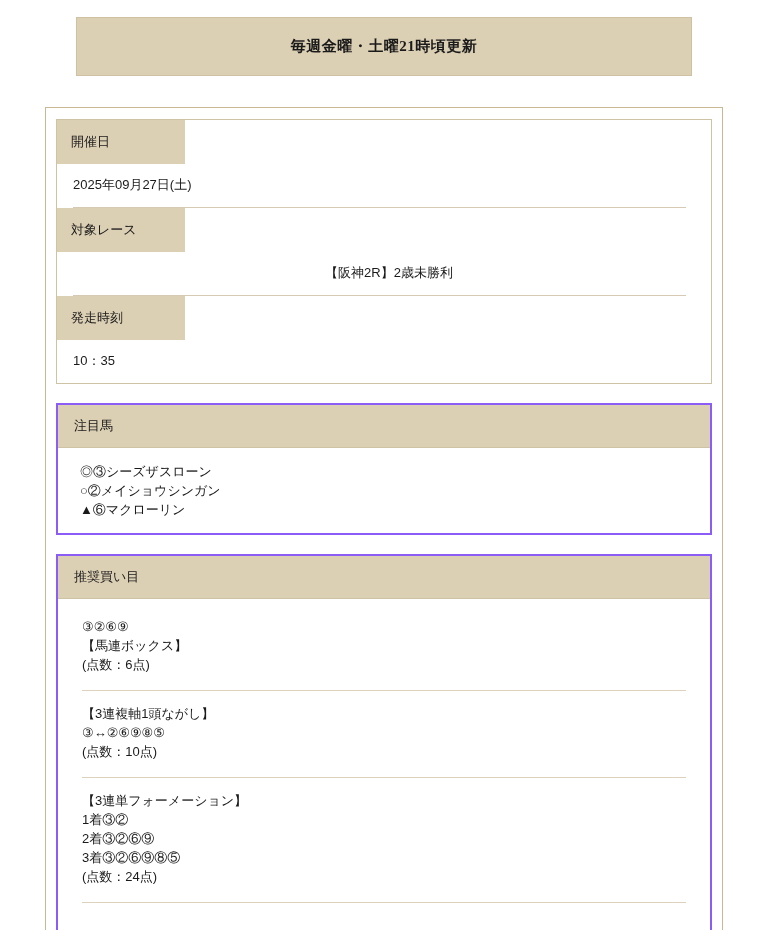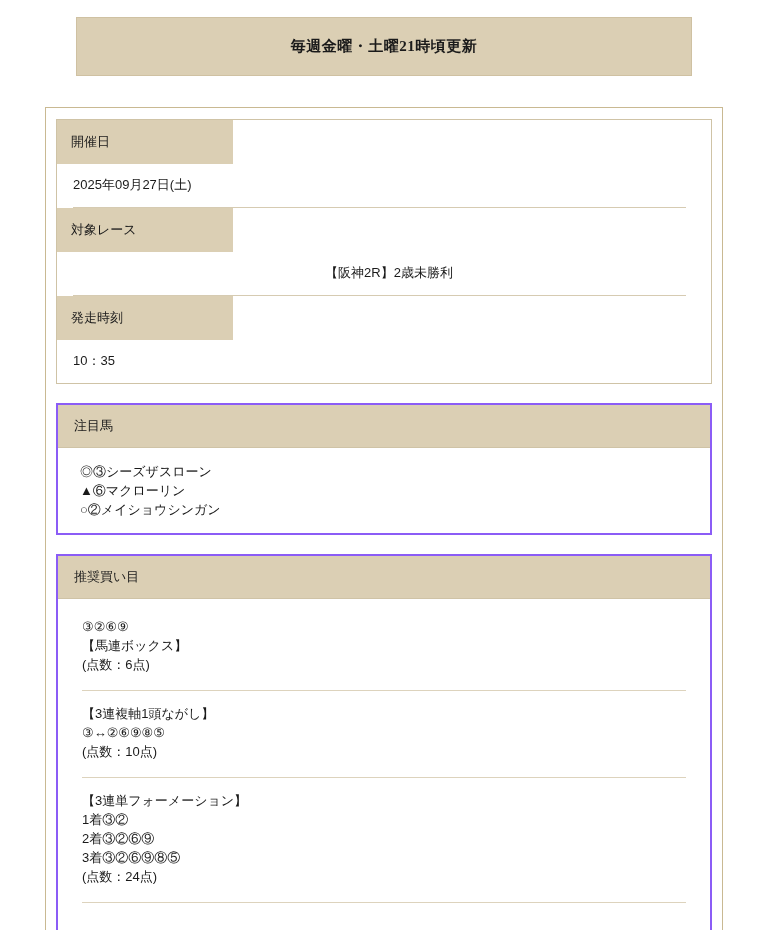--- a/index.html
+++ b/index.html
@@ -48,21 +48,21 @@
 
   
   .info-block {
     border: 1px solid #cfc3a6;
     background: #ffffff;
     box-sizing: border-box;
   }
   .info-row { }
   .info-label {
     background: #dbcfb4;
-    width: 176px;
+    width: 128px;
     box-sizing: border-box;
     padding: 13px 14px;
     font-size: 13px;
     color: #1a1a1a;
   }
   .info-value {
     padding: 12px 16px 13px 16px;
     font-size: 13px;
     color: #1a1a1a;
   }
@@ -146,22 +146,22 @@
         <div class="info-label">発走時刻</div>
         <div class="info-value">10：35</div>
       </div>
 
     </div>
 
     <div class="section">
       <div class="section-head">注目馬</div>
       <div class="section-body">
         <div class="horse-line">◎③シーズザスローン</div>
+        <div class="horse-line">○②メイショウシンガン</div>
         <div class="horse-line">▲⑥マクローリン</div>
-        <div class="horse-line">○②メイショウシンガン</div>
       </div>
     </div>
 
     <div class="section">
       <div class="section-head">推奨買い目</div>
       <div class="section-body">
 
         <div class="bet-group">
           <div class="bet-line">③②⑥⑨</div>
           <div class="bet-line">【馬連ボックス】</div>

